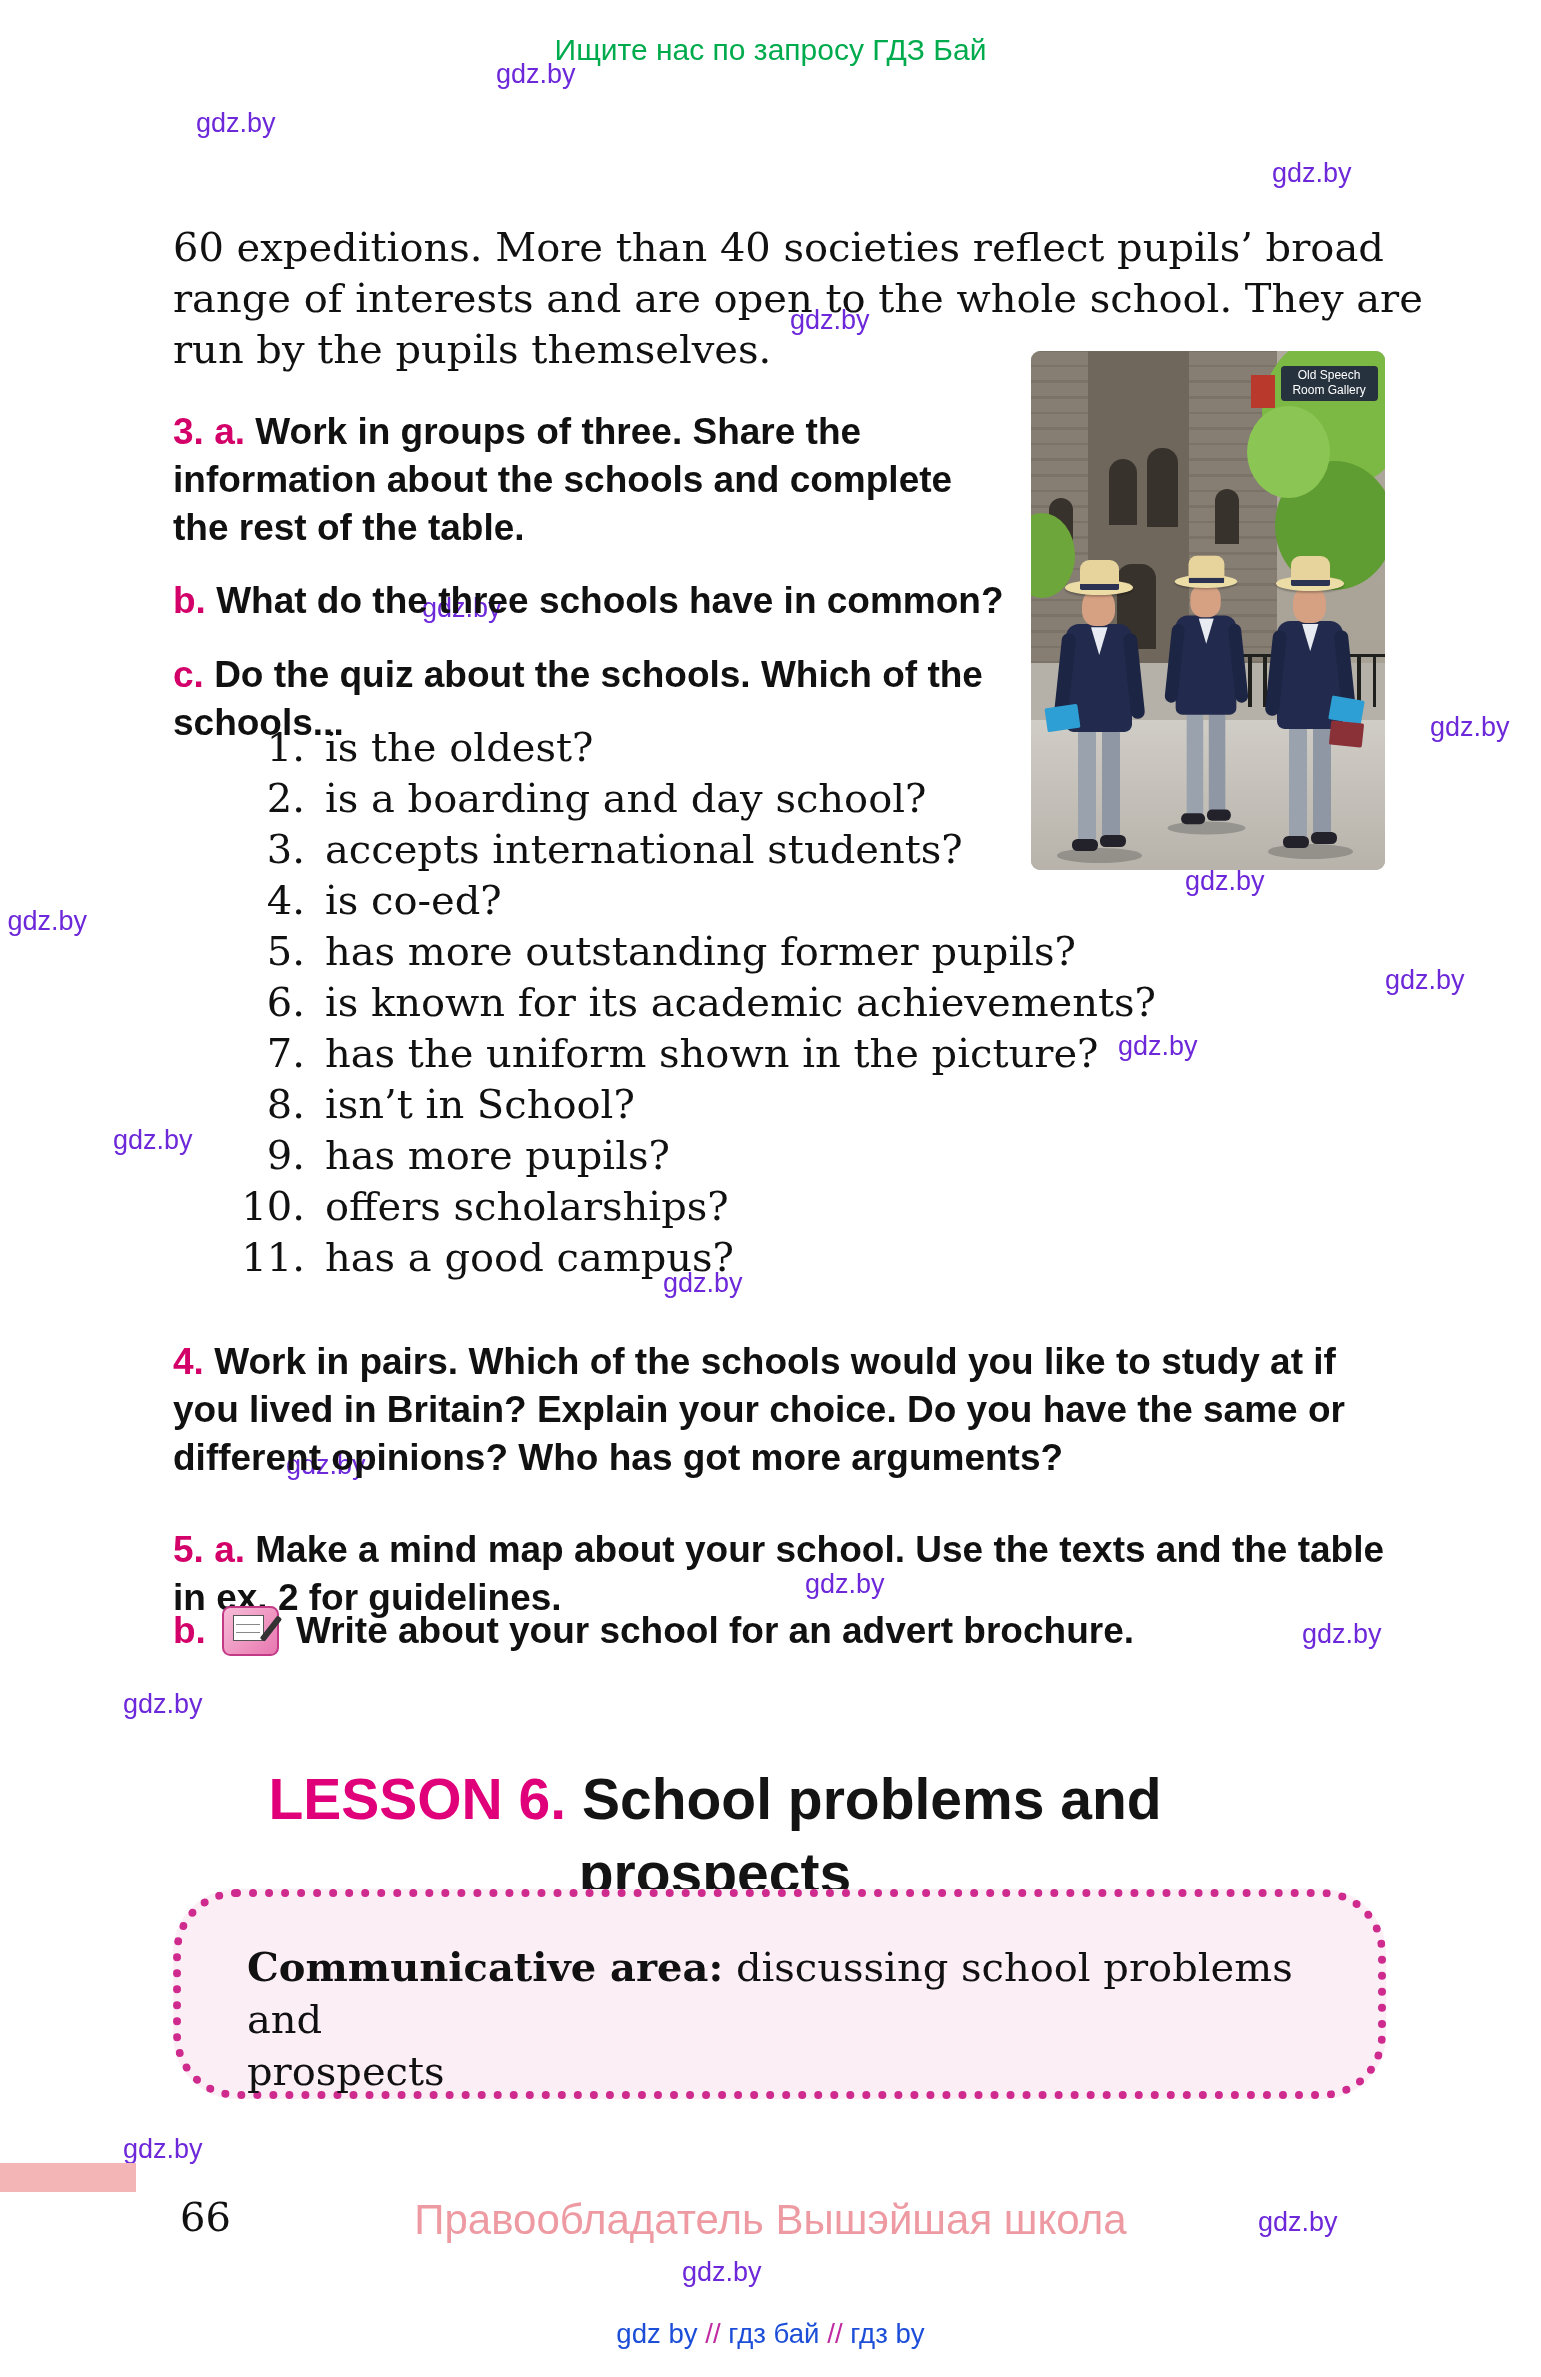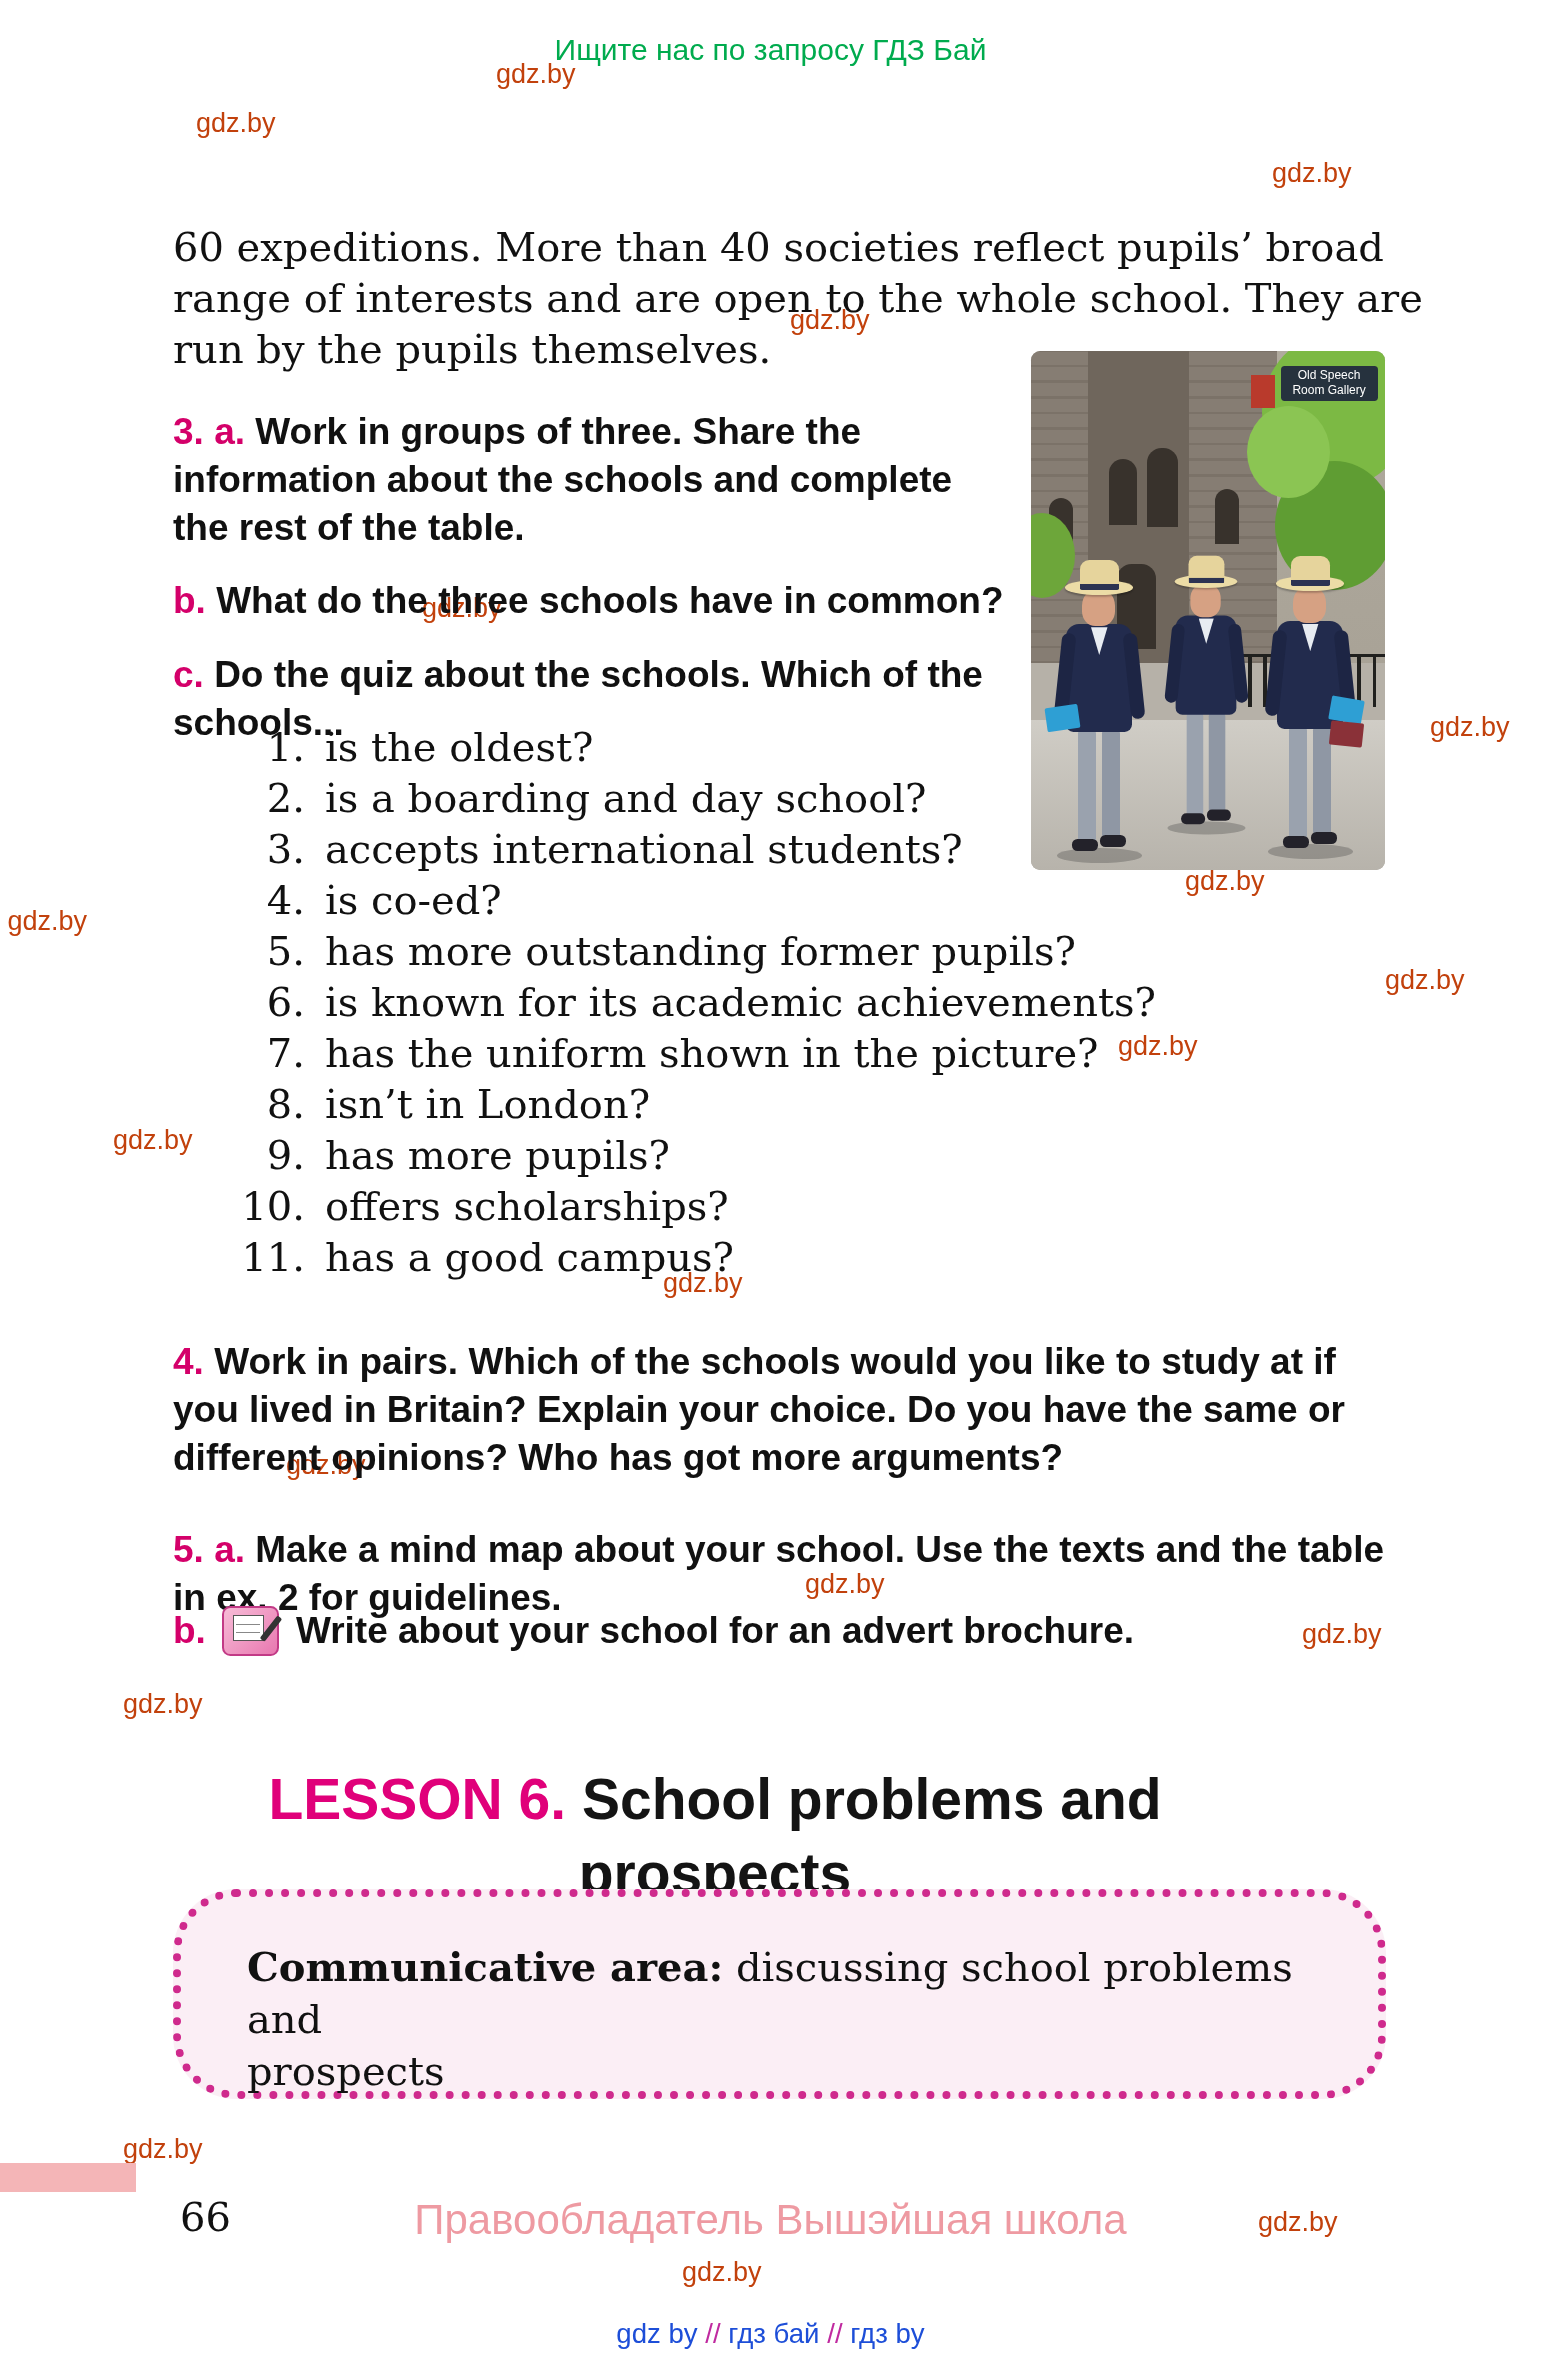--- a/index.html
+++ b/index.html
@@ -1,20 +1,20 @@
 <!DOCTYPE html>
 <html style="font-size:14.7px"><head>
 <meta charset="utf-8">
 <style>
   html,body{margin:0;padding:0;}
   body{width:1541px;height:2377px;position:relative;background:#ffffff;overflow:hidden;
        font-family:"Liberation Sans",sans-serif;color:#131313;}
 
   
-  .wm{position:absolute;font-size:27px;color:#c2410c;font-family:"Liberation Sans",sans-serif;}
+  .wm{position:absolute;font-size:27px;color:#6d28d9;font-family:"Liberation Sans",sans-serif;}
 
   .banner{position:absolute;top:5.5px;left:0;width:100%;text-align:center;font-size:30px;color:#00ab4e;margin-top:27px;}
 
   .serifp{font-family:"DejaVu Serif",serif;white-space:pre-line;color:#111;}
   .intro{position:absolute;left:173px;top:182px;width:1314px;font-size:40px;line-height:51px;}
 
   .exh{position:absolute;font-weight:bold;font-size:37px;line-height:48px;white-space:pre-line;color:#111;}
   .m{color:#d4006a;}
 
   #ex3a{left:173px;top:371px;width:928px;}
@@ -154,21 +154,21 @@
   <div class="qrow">
       <span class="qnum">6.</span>
       <span>is known for its academic achievements?</span>
     </div>
   <div class="qrow">
       <span class="qnum">7.</span>
       <span>has the uniform shown in the picture?</span>
     </div>
   <div class="qrow">
       <span class="qnum">8.</span>
-      <span>isn’t in London?</span>
+      <span>isn’t in School?</span>
     </div>
   <div class="qrow">
       <span class="qnum">9.</span>
       <span>has more pupils?</span>
     </div>
   <div class="qrow">
       <span class="qnum">10.</span>
       <span>offers scholarships?</span>
     </div>
   <div class="qrow">

